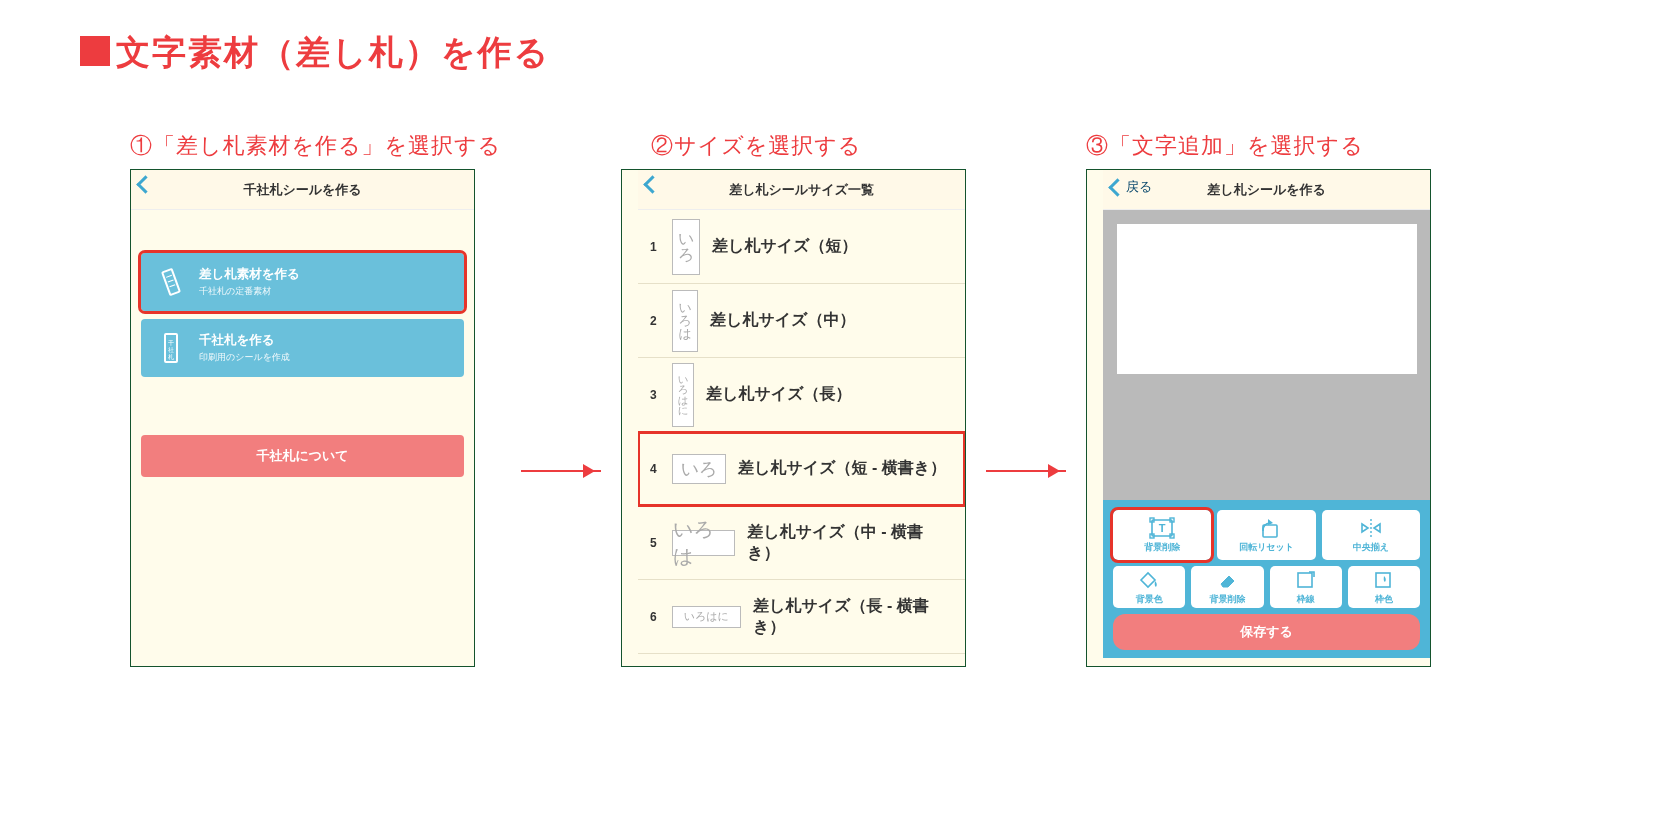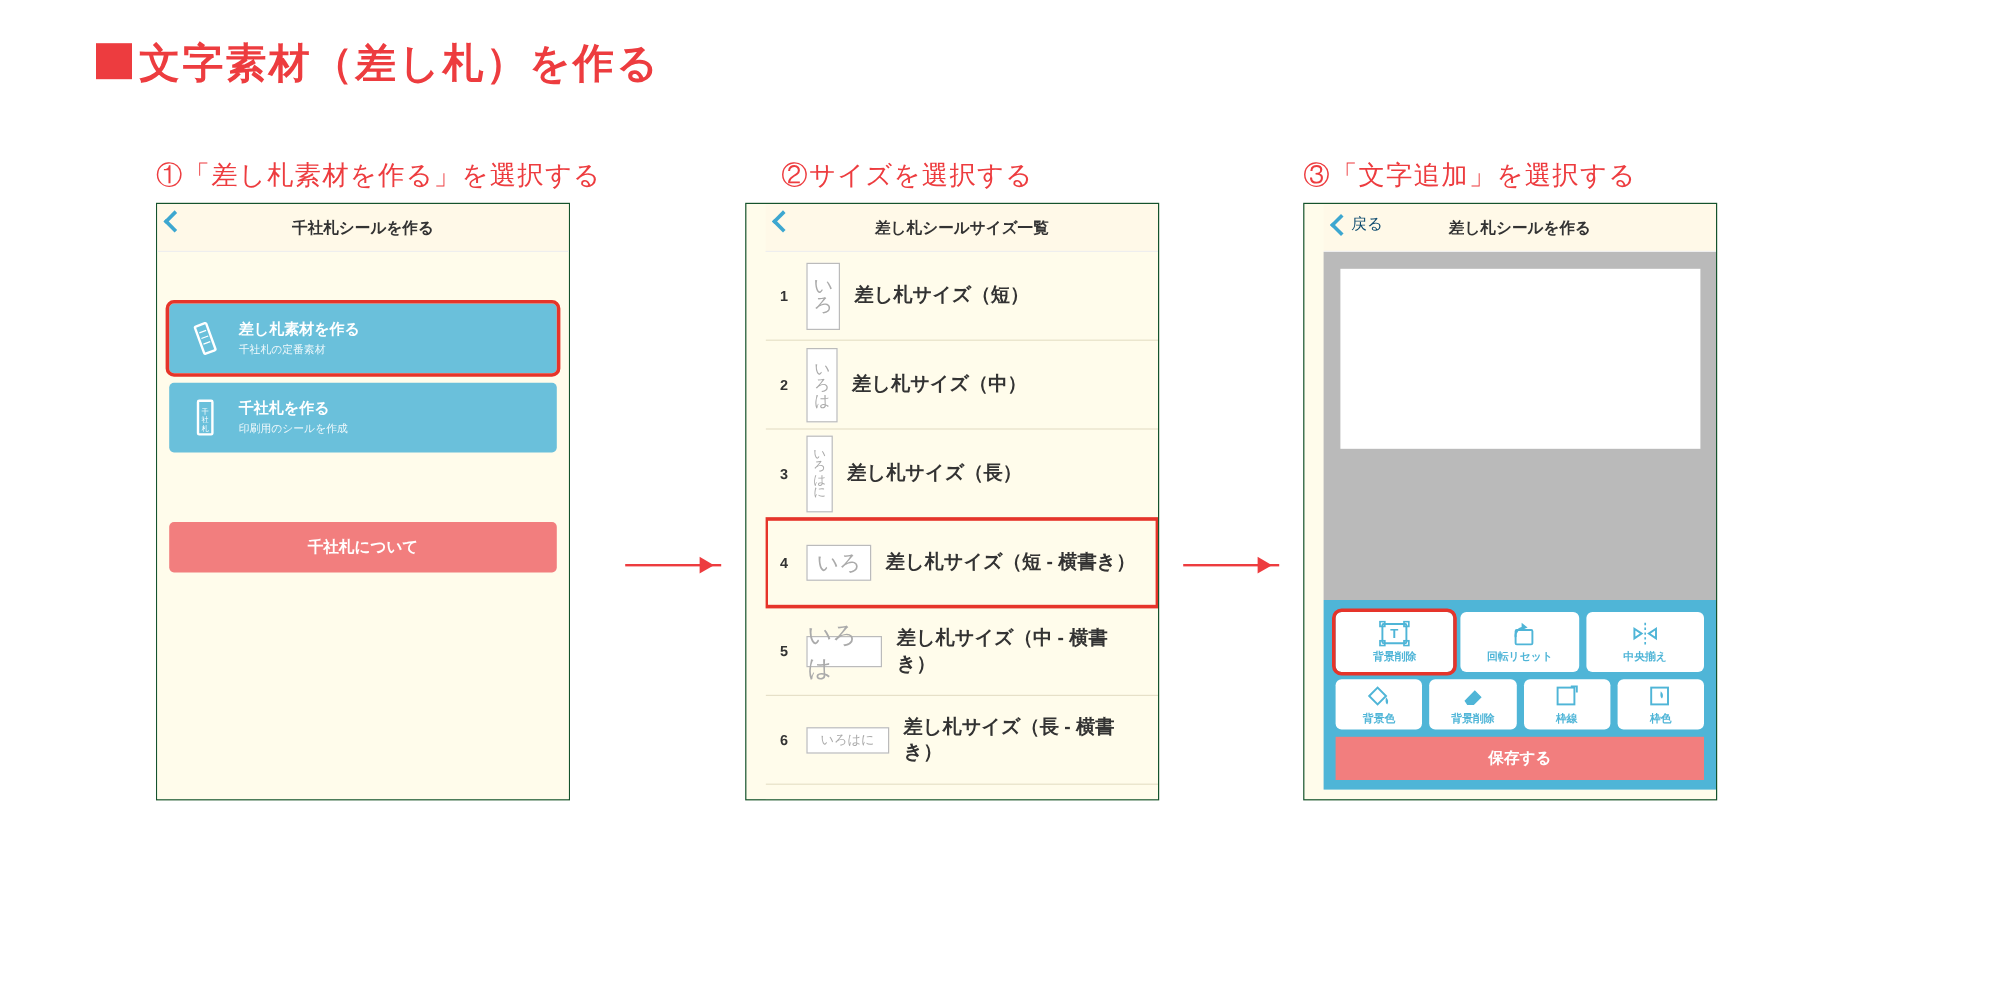--- a/index.html
+++ b/index.html
@@ -56,21 +56,21 @@
   .s3-body{flex:1;display:flex;flex-direction:column;}
   .canvas-area{background:#bababa;flex:0 0 290px;display:flex;align-items:flex-start;justify-content:center;padding-top:14px;}
   .canvas{width:300px;height:150px;background:#fff;}
   .toolbar{background:var(--blue);padding:10px 10px 8px;display:flex;flex-direction:column;gap:6px;}
   .trow{display:flex;gap:6px;}
   .tbtn{flex:1;height:50px;background:#fff;border-radius:5px;display:flex;flex-direction:column;align-items:center;justify-content:center;gap:2px;}
   .tbtn.sm{flex:1;height:42px;}
   .tbtn .icn{height:22px;display:flex;align-items:center;justify-content:center;}
   .tbtn .tl{font-size:9px;color:var(--blue);font-weight:600;}
   .tbtn.hl{outline:3px solid var(--hl);}
-  .save{height:36px;border-radius:0;background:var(--coral);color:#fff;display:flex;align-items:center;justify-content:center;font-size:13px;font-weight:700;}
+  .save{height:36px;border-radius:12px;background:var(--coral);color:#fff;display:flex;align-items:center;justify-content:center;font-size:13px;font-weight:700;}
   svg{display:block;}
   .col.c1{margin-left:50px;}
   .col.c2 .step-label{padding-left:30px;}
   .col.c3 .step-label{padding-left:0;}
 </style>
 </head>
 <body>
 
 <div class="page">
   <div class="title">

